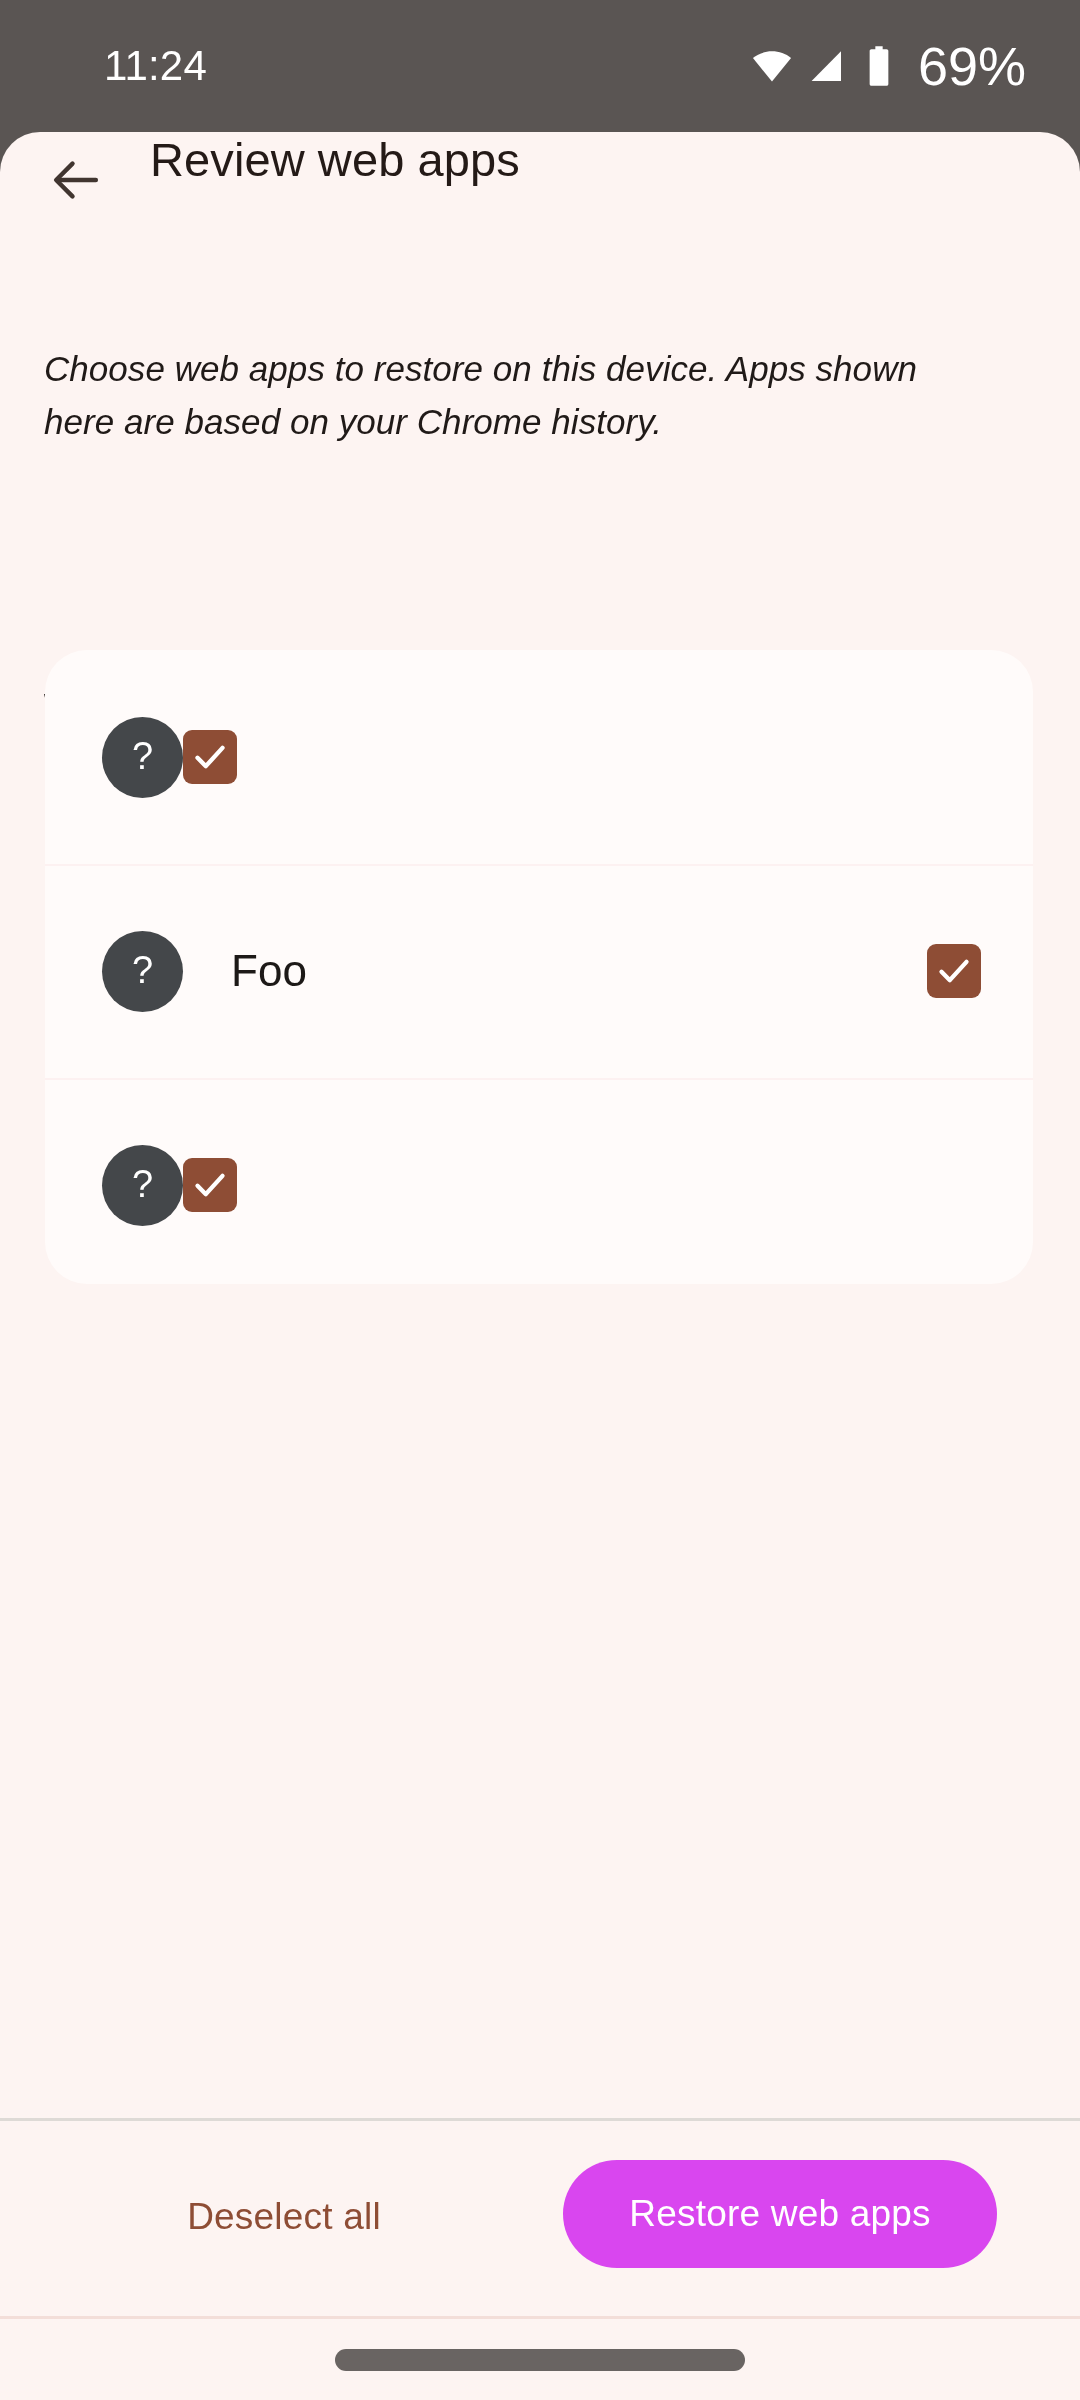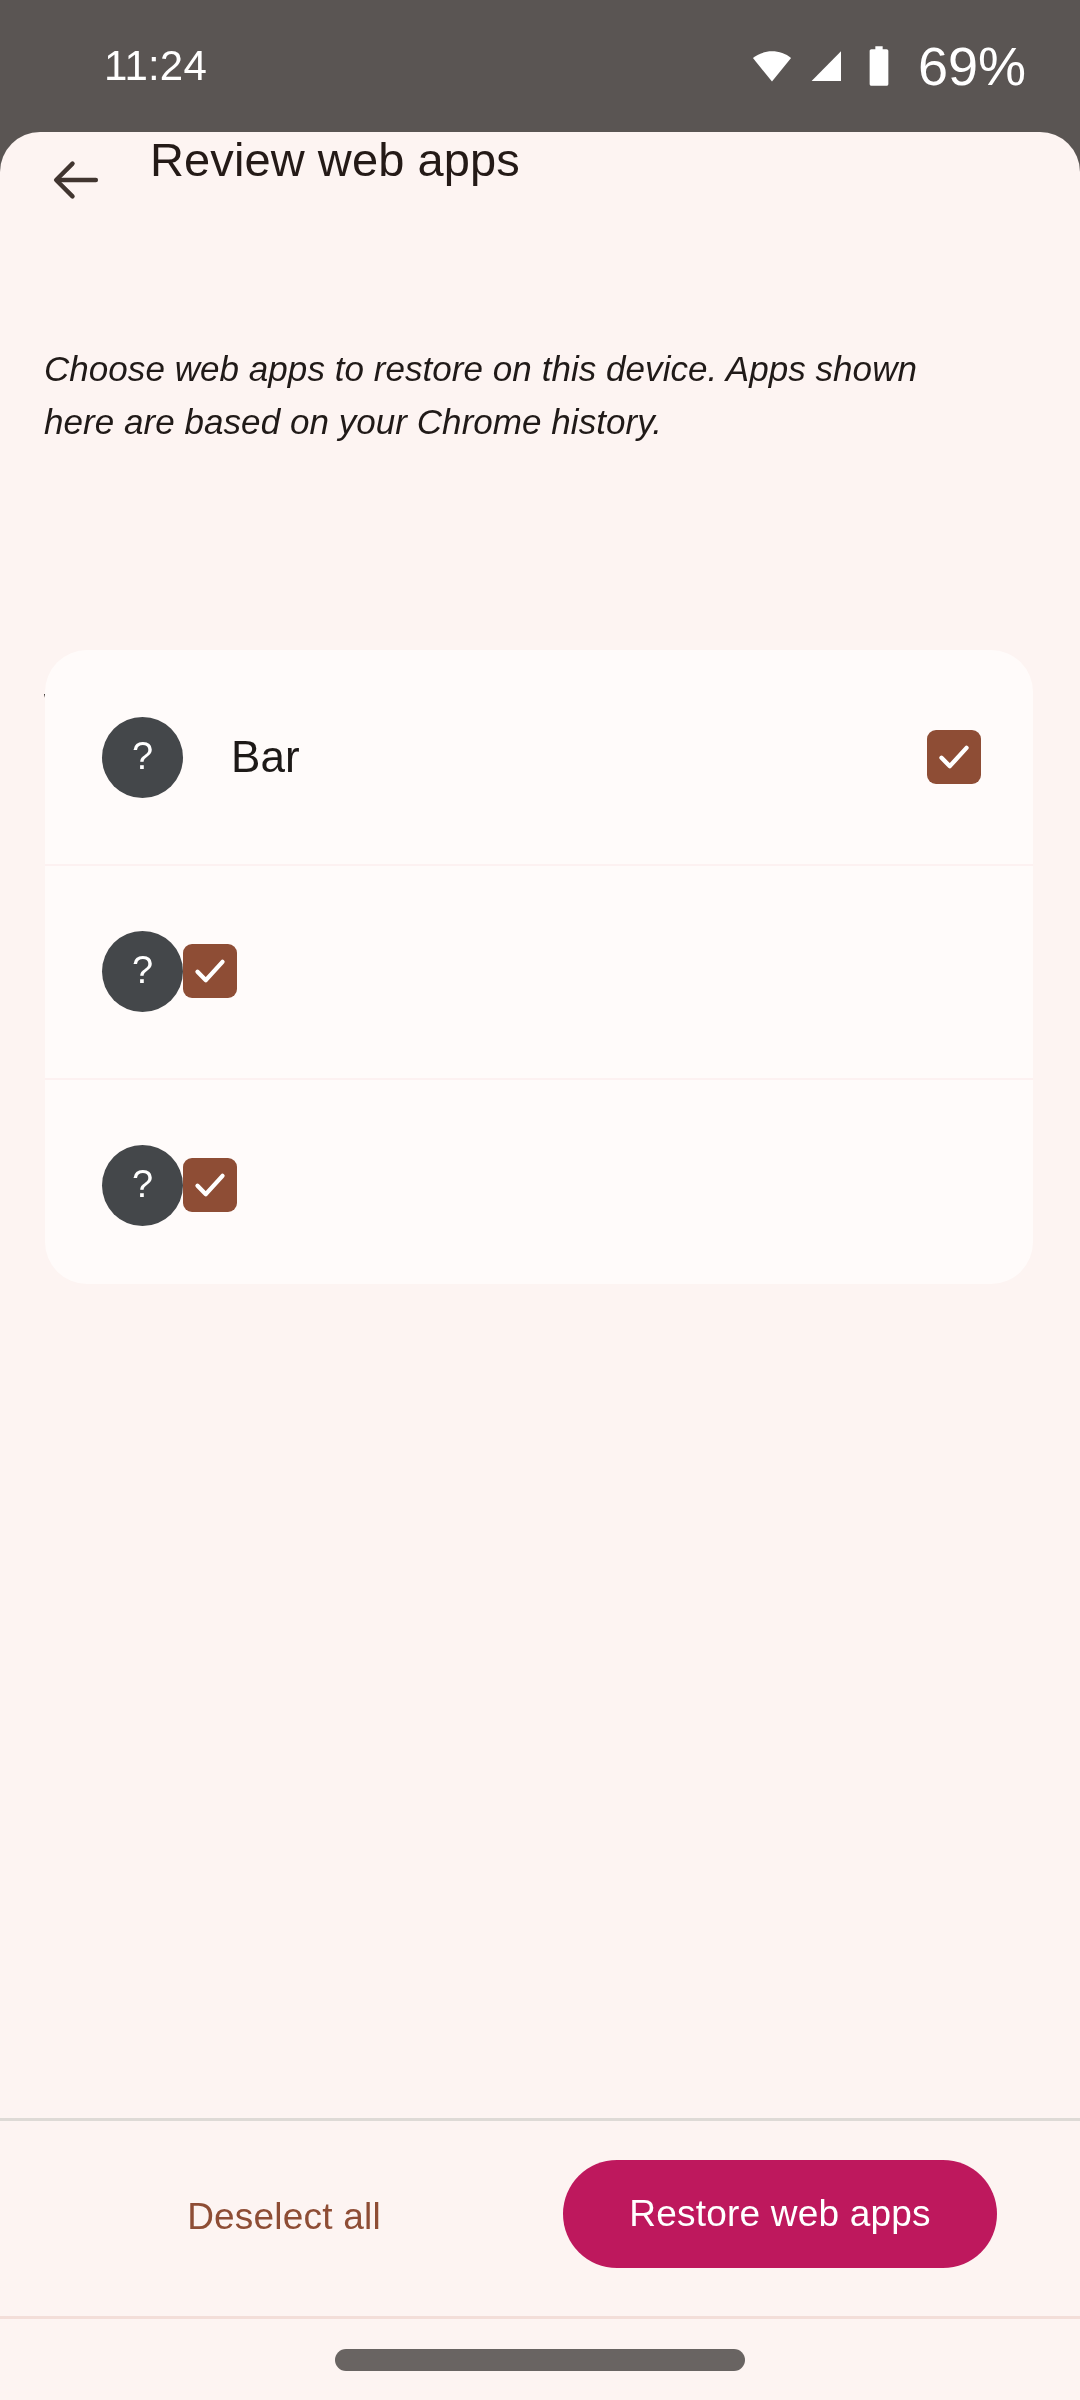--- a/index.html
+++ b/index.html
@@ -210,21 +210,21 @@
     letter-spacing: 0.2px;
     cursor: pointer;
     border-radius: 48px;
   }
   .restore-btn {
     position: absolute;
     left: 563px;
     top: 39px;
     width: 434px;
     height: 108px;
-    background: #be185d;
+    background: #d946ef;
     border-radius: 54px;
     display: flex;
     align-items: center;
     justify-content: center;
     color: #ffffff;
     font-size: 37px;
     font-weight: 500;
     letter-spacing: 0.2px;
     cursor: pointer;
     border: none;
@@ -303,34 +303,34 @@
     <div class="description">Choose web apps to restore on this device. Apps shown here are based on your Chrome history.</div>
 
     <div class="section-heading">Web apps used in the last month</div>
 
     <div class="app-card">
 
       <div class="app-row">
         <div class="app-icon">
           <span>?</span>
         </div>
-        <div class="app-name">Bar</div>
         <div class="app-check">
           <span>
             <svg width="40" height="40" viewBox="0 0 24 24" fill="none" stroke="#ffffff" stroke-width="2.6" stroke-linecap="round" stroke-linejoin="round">
               <polyline points="4.5,12.5 9.5,17.5 19.5,6.5"></polyline>
             </svg>
           </span>
         </div>
       </div>
 
       <div class="app-row">
         <div class="app-icon">
           <span>?</span>
         </div>
+        <div class="app-name">Foo</div>
         <div class="app-check">
           <span>
             <svg width="40" height="40" viewBox="0 0 24 24" fill="none" stroke="#ffffff" stroke-width="2.6" stroke-linecap="round" stroke-linejoin="round">
               <polyline points="4.5,12.5 9.5,17.5 19.5,6.5"></polyline>
             </svg>
           </span>
         </div>
       </div>
 
       <div class="app-row">

